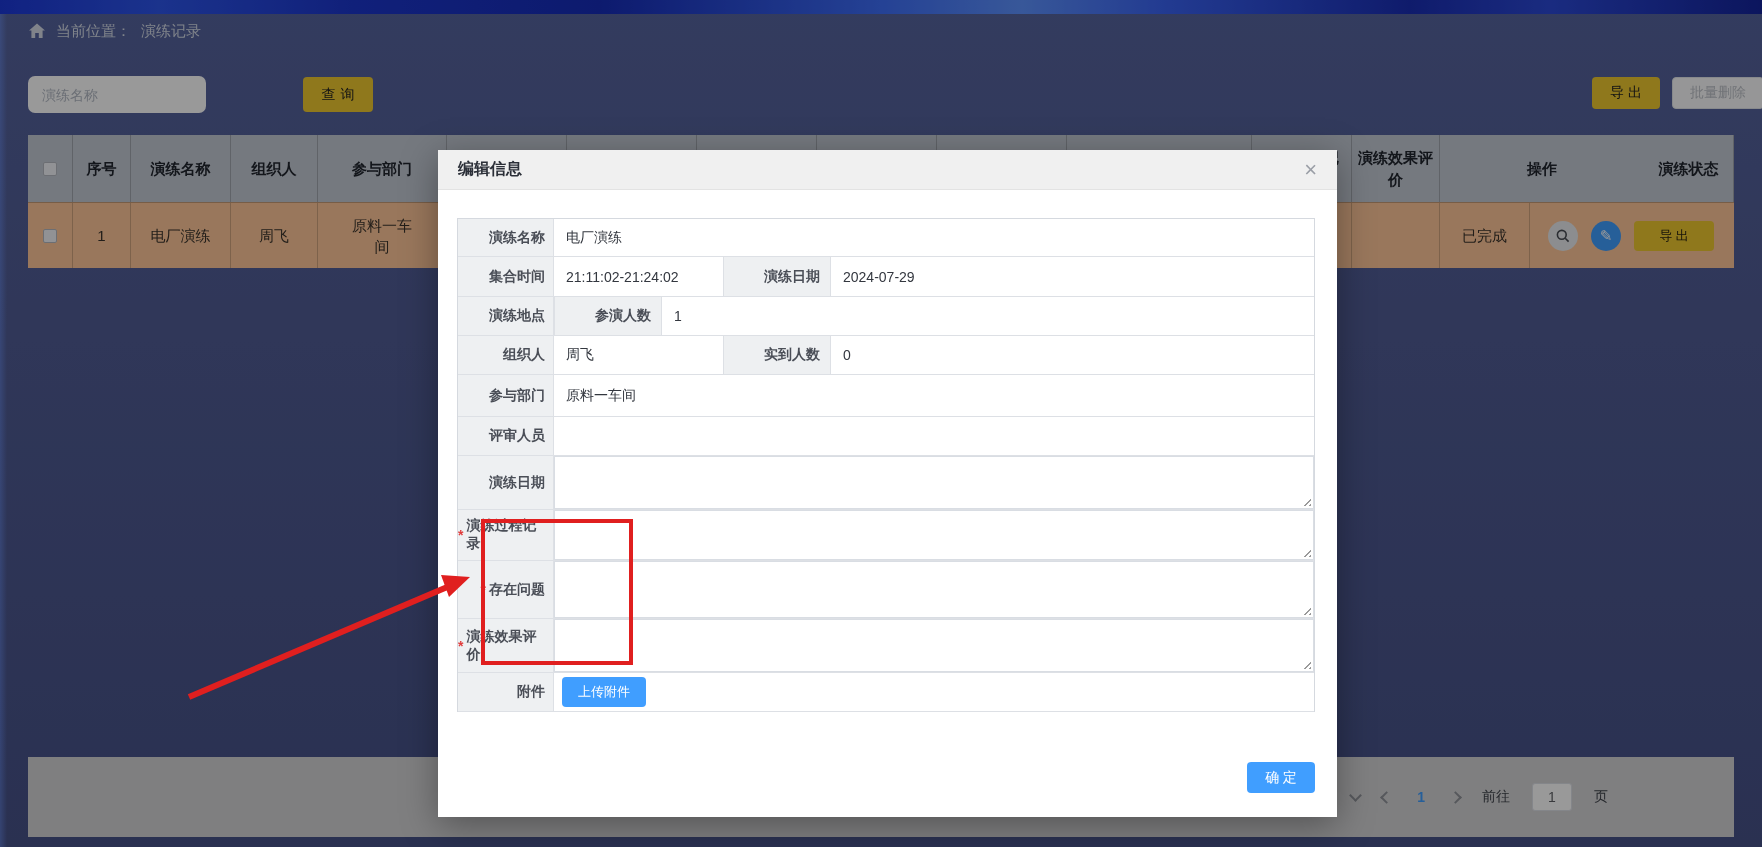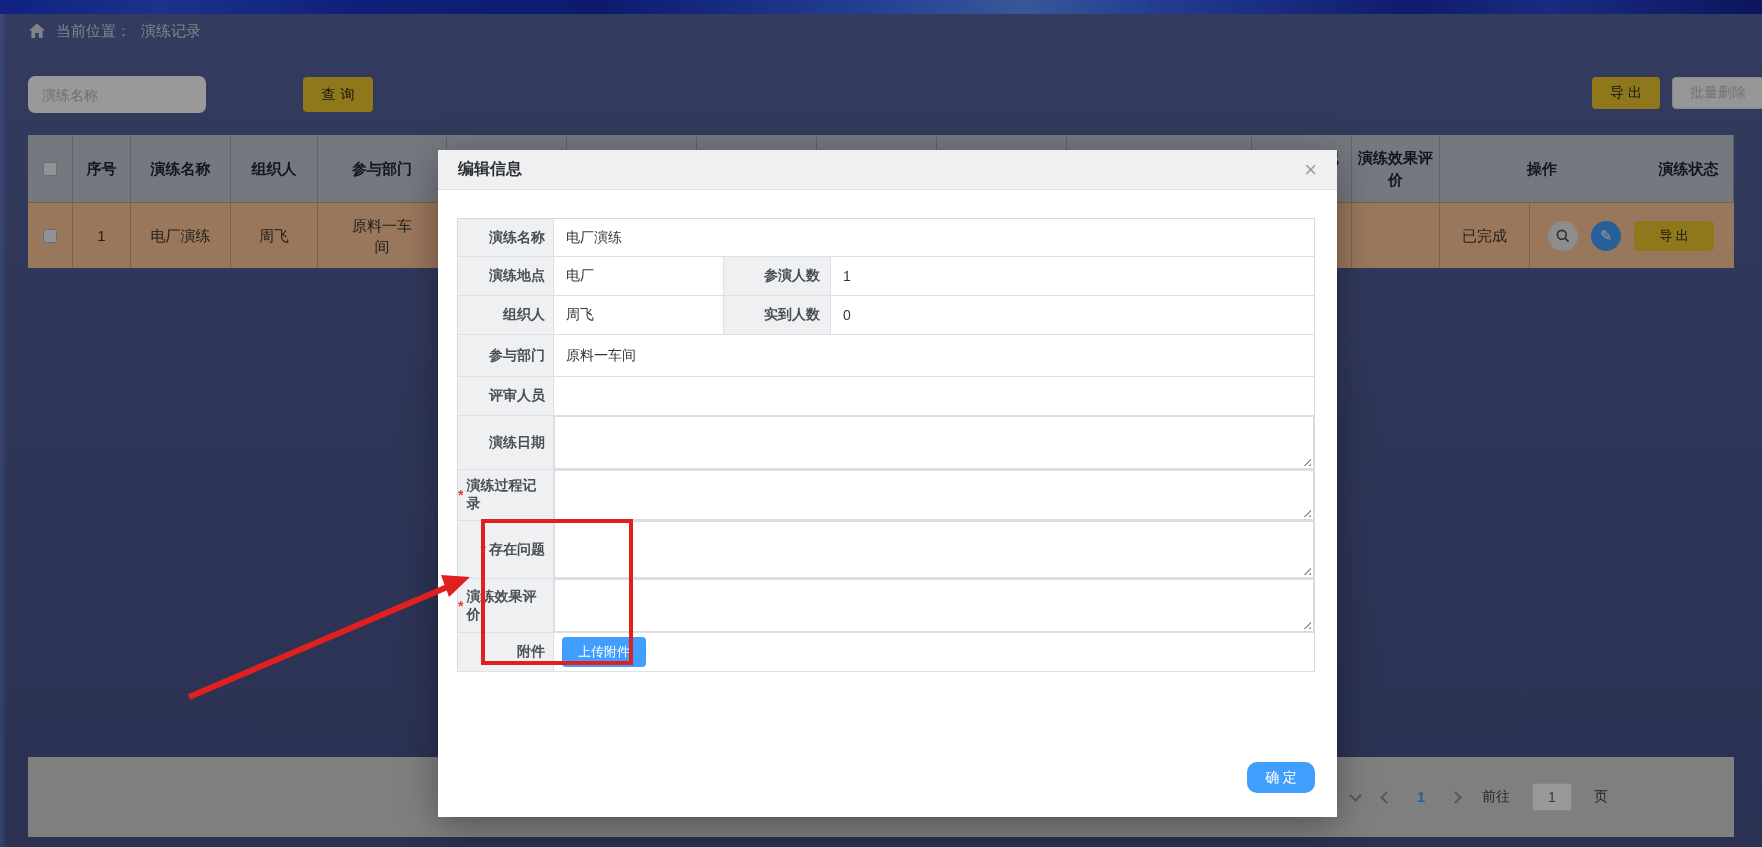--- a/index.html
+++ b/index.html
@@ -99,21 +99,21 @@
   .star { color:#e03c3c; margin-right:3px; font-weight:bold; }
   .ta-wrap { position:relative; width:100%; height:100%; }
   .ftextarea { width:100%; height:100%; border:1px solid #d9dde3; resize:none;
     outline:none; padding:6px 10px; font-size:14px; font-family:inherit; display:block; }
   .grip { position:absolute; right:3px; bottom:3px; width:10px; height:10px;
     background:repeating-linear-gradient(135deg,transparent 0 2px,#9a9a9a 2px 3.4px);
     clip-path:polygon(100% 0,100% 100%,0 100%); pointer-events:none; }
   .btn-upload { height:30px; padding:0 16px; background:#409eff; color:#ffffff;
     font-size:13px; border-radius:4px; margin-left:8px; }
   .btn-confirm { position:absolute; right:22px; bottom:24px; width:68px; height:31px;
-    background:#409eff; color:#ffffff; font-size:14px; border-radius:10px;
+    background:#409eff; color:#ffffff; font-size:14px; border-radius:4px;
     letter-spacing:.25em; text-indent:.25em; }
 
   
   .annot-layer { position:absolute; left:0; top:0; width:1762px; height:847px;
     z-index:20; pointer-events:none; }
   .annot-rect { position:absolute; left:481px; top:519px; width:152px; height:146px;
     border:4px solid #e01f1f; }
 </style>
 </head>
 <body>
@@ -208,24 +208,29 @@
       <button class="modal-close">×</button>
     </div>
     <div class="modal-body">
       <div class="form-table">
 
         <div class="frow" style="height:38px">
           <div class="flabel">演练名称</div>
           <div class="fvalue">电厂演练</div>
         </div>
 
+        <div class="frow" style="height:40px">
+          <div class="flabel">集合时间</div>
+          <div class="fvalue v1">21:11:02-21:24:02</div>
+          <div class="flabel2">演练日期</div>
+          <div class="fvalue">2024-07-29</div>
+        </div>
 
         <div class="frow" style="height:39px">
           <div class="flabel">演练地点</div>
-          <div class="fvalue v1">电厂</div>
           <div class="flabel2">参演人数</div>
           <div class="fvalue">1</div>
         </div>
 
         <div class="frow" style="height:39px">
           <div class="flabel">组织人</div>
           <div class="fvalue v1">周飞</div>
           <div class="flabel2">实到人数</div>
           <div class="fvalue">0</div>
         </div>

